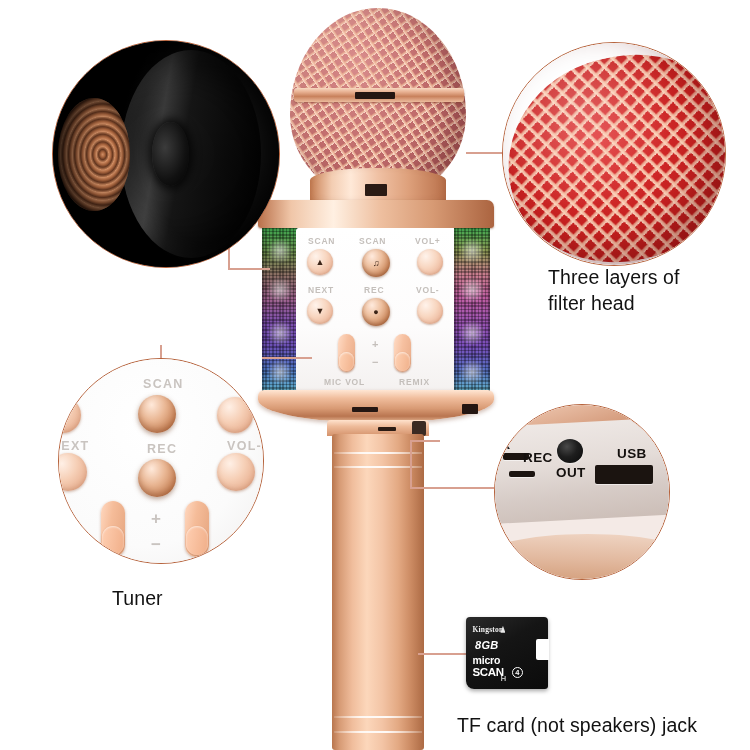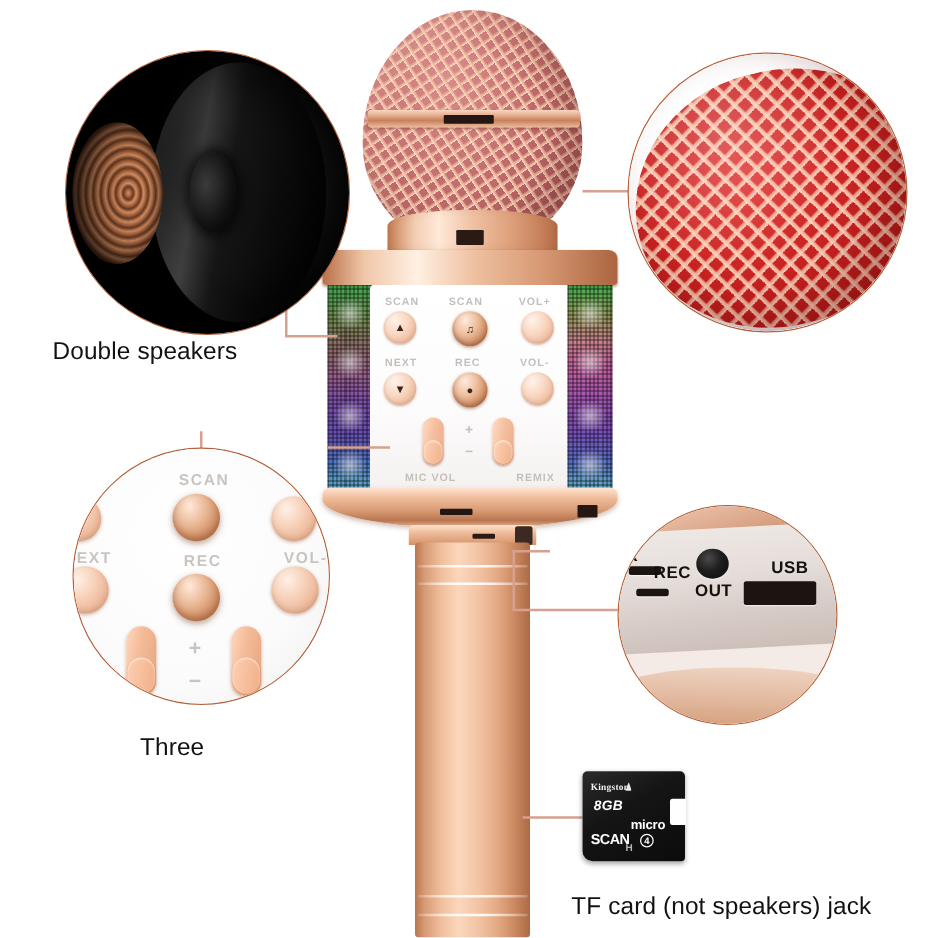--- a/index.html
+++ b/index.html
@@ -391,21 +391,20 @@
     font-style: italic;
     letter-spacing: .3px;
   }
   .tf-micro {
     position: absolute;
     left: 8%; top: 52%;
     color: #ffffff;
     font-size: 10.5px;
     font-weight: bold;
     letter-spacing: -.2px;
-    margin-left: 32px;
   }
   .tf-sdhc {
     position: absolute;
     left: 8%; top: 68%;
     color: #ffffff;
     font-size: 11.5px;
     font-weight: bold;
     letter-spacing: -.4px;
   }
   .tf-class {
@@ -480,21 +479,21 @@
         <span class="glyph"></span>
       </div>
 
       <div class="ctl-slider" style="left:42px; top:106px; width:17px; height:38px;"></div>
       <div class="ctl-slider" style="left:98px; top:106px; width:17px; height:38px;"></div>
 
       <span class="ctl-pm" style="left:76px; top:110px;">+</span>
       <span class="ctl-pm" style="left:76px; top:128px;">−</span>
 
       <span class="ctl-label" style="left:28px; top:149px;">MIC VOL</span>
-      <span class="ctl-label" style="left:89px; top:149px;padding-left:28px;">REMIX</span>
+      <span class="ctl-label" style="left:75px; top:149px;padding-left:28px;">REMIX</span>
     </div>
 
     <div class="led-strip right" style="left:454px; top:228px; width:36px; height:164px;">
       <div class="led-glow" style="left:14%;top:6%;width:72%;height:16%;"></div>
       <div class="led-glow" style="left:14%;top:30%;width:72%;height:16%;"></div>
       <div class="led-glow" style="left:14%;top:56%;width:72%;height:16%;"></div>
       <div class="led-glow" style="left:14%;top:80%;width:72%;height:16%;"></div>
     </div>
 
     <div class="mic-base" style="left:258px; top:390px; width:236px; height:32px;"></div>
@@ -526,27 +525,28 @@
 
   <div class="conn conn-h" style="left:418px; top:653px; width:48px;"></div>
 
   <div class="bubble" style="left:52px; top:40px; width:228px; height:228px;">
     <div class="spk-body"></div>
     <div class="spk-cone"></div>
     <div class="spk-dust"></div>
     <div class="spk-coil"></div>
     <div class="spk-rim"></div>
   </div>
-  <div class="callout-label" style="left:42px; top:268px;">Double speakers</div>
 
   <div class="bubble" style="left:502px; top:42px; width:224px; height:224px;">
     <div class="mesh-body"></div>
     <div class="mesh-dome"></div>
     <div class="mesh-shade"></div>
   </div>
+  <div class="callout-label" style="left:548px; top:264px;">Three layers of
+filter head</div>
 
   <div class="bubble" style="left:58px; top:358px; width:206px; height:206px;">
     <div class="tuner-face"></div>
 
     <span class="tuner-txt" style="left:84px; top:18px;">SCAN</span>
     <div class="tuner-btn tuner-icon-btn" style="left:79px; top:36px; width:38px; height:38px;"></div>
 
     <span class="tuner-txt" style="left:88px; top:83px;">REC</span>
     <div class="tuner-btn tuner-icon-btn" style="left:79px; top:100px; width:38px; height:38px;"></div>
 
@@ -558,21 +558,21 @@
 
     <span class="tuner-txt" style="left:168px; top:80px;">VOL-</span>
     <div class="tuner-btn" style="left:158px; top:94px; width:38px; height:38px;"></div>
 
     <div class="tuner-slider" style="left:42px; top:142px; width:24px; height:56px;"></div>
     <div class="tuner-slider" style="left:126px; top:142px; width:24px; height:56px;"></div>
 
     <span class="tuner-pm" style="left:92px; top:150px;">+</span>
     <span class="tuner-pm" style="left:92px; top:176px;">−</span>
   </div>
-  <div class="callout-label" style="left:112px; top:585px;">Three</div>
+  <div class="callout-label" style="left:112px; top:585px;">Tuner</div>
 
   <div class="bubble" style="left:494px; top:404px; width:176px; height:176px;">
     <div class="cj-body"></div>
     <div class="cj-top-shine"></div>
     <div class="cj-plate"></div>
     <div class="cj-bottom"></div>
 
     <span class="cj-txt" style="left:6px; top:32px;">X</span>
     <div class="cj-slot" style="left:8px; top:48px; width:26px; height:7px;"></div>
     <span class="cj-txt" style="left:28px; top:45px;">REC</span>

